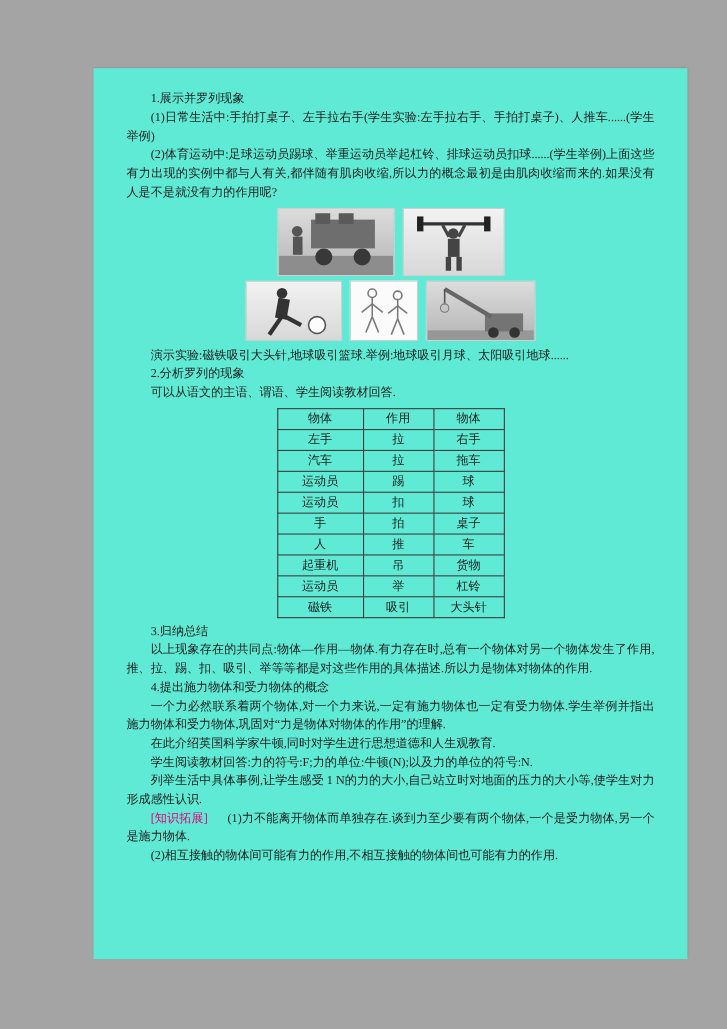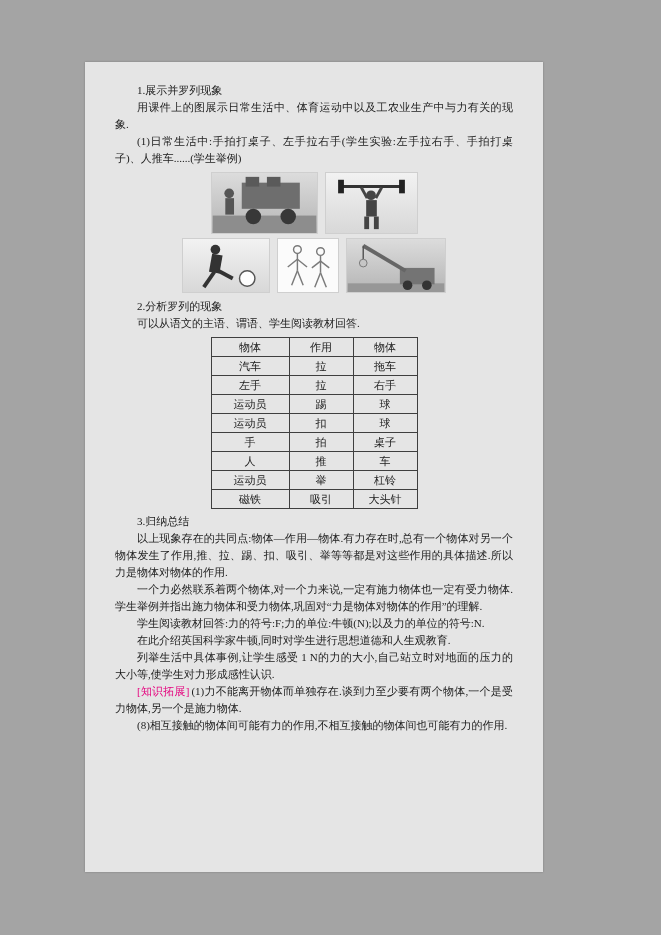--- a/index.html
+++ b/index.html
@@ -7,23 +7,23 @@
   body {
     position: relative;
     background: #a4a4a4;
     font-family: "Liberation Serif", "DejaVu Serif", serif;
     overflow: hidden;
   }
   .page {
     position: absolute;
     left: 85px;
     top: 62px;
-    width: 458px;
+    width: 540px;
     min-height: 810px;
-    background: #e5e5e5;
+    background: #5eead4;
     padding: 20px 30px 16px 30px;
     box-shadow: 0 0 2px rgba(0,0,0,0.25);
   }
   p.doc-para {
     font-size: 11px;
     line-height: 17px;
     color: #1c1c1c;
     text-indent: 2em;
     text-align: justify;
   }
@@ -55,31 +55,31 @@
     line-height: 18px;
     text-align: center;
     padding: 0 4px;
     color: #1c1c1c;
   }
   table.force-table th:nth-child(1), table.force-table td:nth-child(1) { width: 78px; }
   table.force-table th:nth-child(2), table.force-table td:nth-child(2) { width: 64px; }
   table.force-table th:nth-child(3), table.force-table td:nth-child(3) { width: 64px; }
   .knowledge-label {
     color: var(--accent, #e5007d);
-    margin-right: 2px;
+    margin-right: 18px;
   }
 </style>
 </head>
 <body>
 
 <div class="page">
 
   <p class="doc-para">1.展示并罗列现象</p>
-  <p class="doc-para">用课件上的图展示日常生活中、体育运动中以及工农业生产中与力有关的现象.</p>
   <p class="doc-para">(1)日常生活中:手拍打桌子、左手拉右手(学生实验:左手拉右手、手拍打桌子)、人推车......(学生举例)</p>
+  <p class="doc-para">(2)体育运动中:足球运动员踢球、举重运动员举起杠铃、排球运动员扣球......(学生举例)上面这些有力出现的实例中都与人有关,都伴随有肌肉收缩,所以力的概念最初是由肌肉收缩而来的.如果没有人是不是就没有力的作用呢?</p>
 
   <div class="photo-block">
     <div class="photo-row">
       <div class="photo" style="width:107px;height:62px">
         <svg viewBox="0 0 107 62">
           <rect x="0" y="44" width="107" height="18" fill="#8d8d8d"></rect>
           <rect x="30" y="10" width="60" height="27" fill="#6e6e6e"></rect>
           <rect x="34" y="4" width="14" height="10" fill="#5a5a5a"></rect>
           <rect x="56" y="4" width="14" height="10" fill="#5a5a5a"></rect>
           <circle cx="42" cy="45" r="8" fill="#383838"></circle>
@@ -137,80 +137,87 @@
           <circle cx="62" cy="48" r="5" fill="#333"></circle>
           <circle cx="82" cy="48" r="5" fill="#333"></circle>
           <line x1="60" y1="33" x2="16" y2="7" stroke="#666" stroke-width="4"></line>
           <line x1="16" y1="7" x2="16" y2="21" stroke="#555" stroke-width="1.5"></line>
           <circle cx="16" cy="25" r="4" fill="#c6c6c6" stroke="#777"></circle>
         </svg>
       </div>
     </div>
   </div>
 
+  <p class="doc-para">演示实验:磁铁吸引大头针,地球吸引篮球.举例:地球吸引月球、太阳吸引地球......</p>
   <p class="doc-para">2.分析罗列的现象</p>
   <p class="doc-para">可以从语文的主语、谓语、学生阅读教材回答.</p>
 
   <table class="force-table">
     <thead>
       <tr>
         <th>物体</th>
         <th>作用</th>
         <th>物体</th>
       </tr>
     </thead>
     <tbody>
       <tr>
+        <td>左手</td>
+        <td>拉</td>
+        <td>右手</td>
+      </tr>
+      <tr>
         <td>汽车</td>
         <td>拉</td>
         <td>拖车</td>
       </tr>
       <tr>
-        <td>左手</td>
-        <td>拉</td>
-        <td>右手</td>
-      </tr>
-      <tr>
         <td>运动员</td>
         <td>踢</td>
         <td>球</td>
       </tr>
       <tr>
         <td>运动员</td>
         <td>扣</td>
         <td>球</td>
       </tr>
       <tr>
         <td>手</td>
         <td>拍</td>
         <td>桌子</td>
       </tr>
       <tr>
         <td>人</td>
         <td>推</td>
         <td>车</td>
       </tr>
       <tr>
+        <td>起重机</td>
+        <td>吊</td>
+        <td>货物</td>
+      </tr>
+      <tr>
         <td>运动员</td>
         <td>举</td>
         <td>杠铃</td>
       </tr>
       <tr>
         <td>磁铁</td>
         <td>吸引</td>
         <td>大头针</td>
       </tr>
     </tbody>
   </table>
 
   <p class="doc-para">3.归纳总结</p>
   <p class="doc-para">以上现象存在的共同点:物体—作用—物体.有力存在时,总有一个物体对另一个物体发生了作用,推、拉、踢、扣、吸引、举等等都是对这些作用的具体描述.所以力是物体对物体的作用.</p>
+  <p class="doc-para">4.提出施力物体和受力物体的概念</p>
   <p class="doc-para">一个力必然联系着两个物体,对一个力来说,一定有施力物体也一定有受力物体.学生举例并指出施力物体和受力物体,巩固对“力是物体对物体的作用”的理解.</p>
+  <p class="doc-para">在此介绍英国科学家牛顿,同时对学生进行思想道德和人生观教育.</p>
   <p class="doc-para">学生阅读教材回答:力的符号:F;力的单位:牛顿(N);以及力的单位的符号:N.</p>
-  <p class="doc-para">在此介绍英国科学家牛顿,同时对学生进行思想道德和人生观教育.</p>
   <p class="doc-para">列举生活中具体事例,让学生感受 1 N的力的大小,自己站立时对地面的压力的大小等,使学生对力形成感性认识.</p>
 
   <p class="doc-para">
     <span class="knowledge-label">[知识拓展]</span><span>(1)力不能离开物体而单独存在.谈到力至少要有两个物体,一个是受力物体,另一个是施力物体.</span>
   </p>
-  <p class="doc-para">(8)相互接触的物体间可能有力的作用,不相互接触的物体间也可能有力的作用.</p>
+  <p class="doc-para">(2)相互接触的物体间可能有力的作用,不相互接触的物体间也可能有力的作用.</p>
 
 </div>
 
 </body></html>

